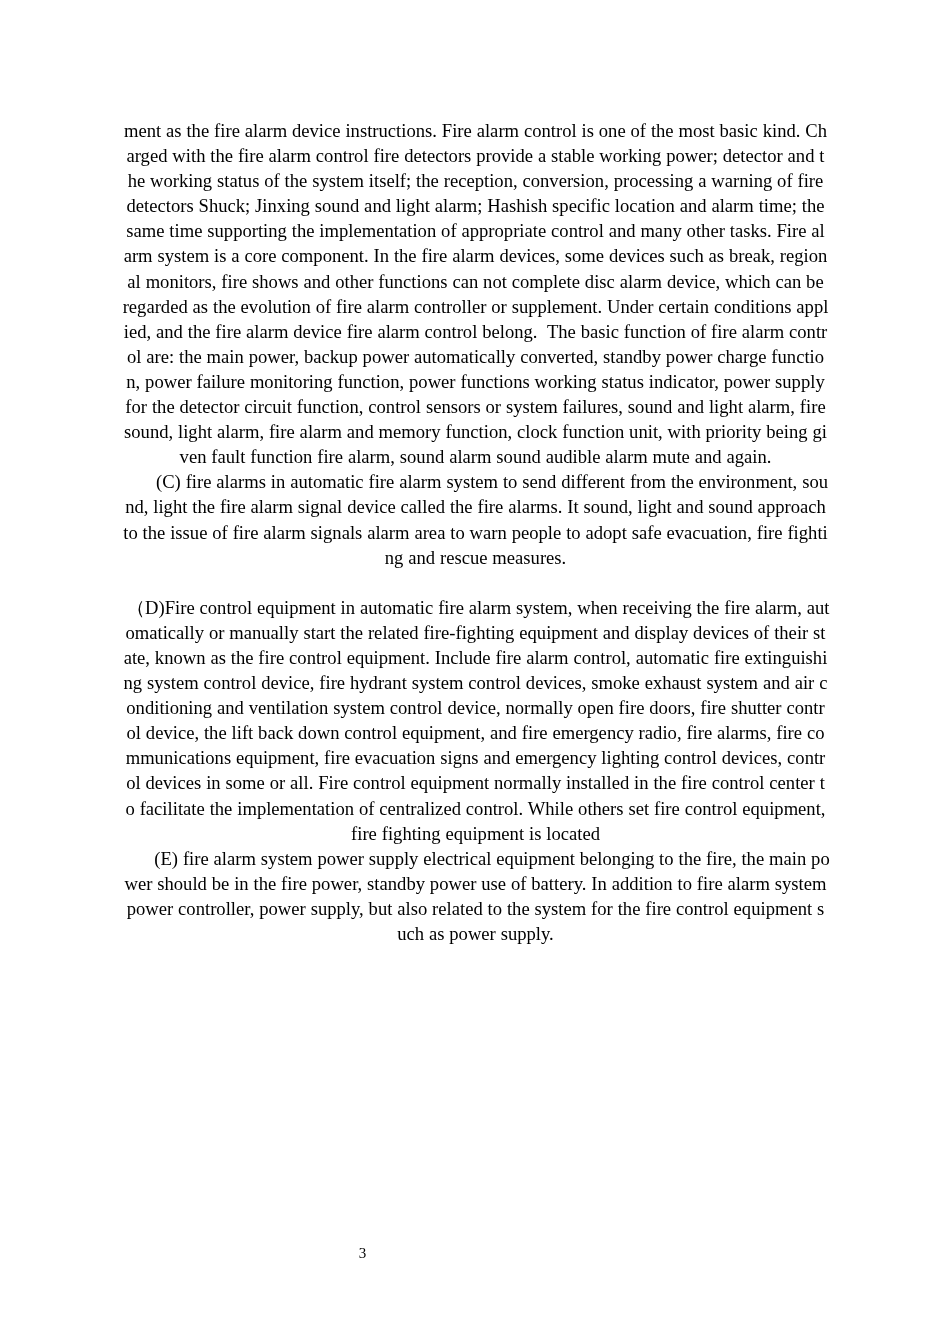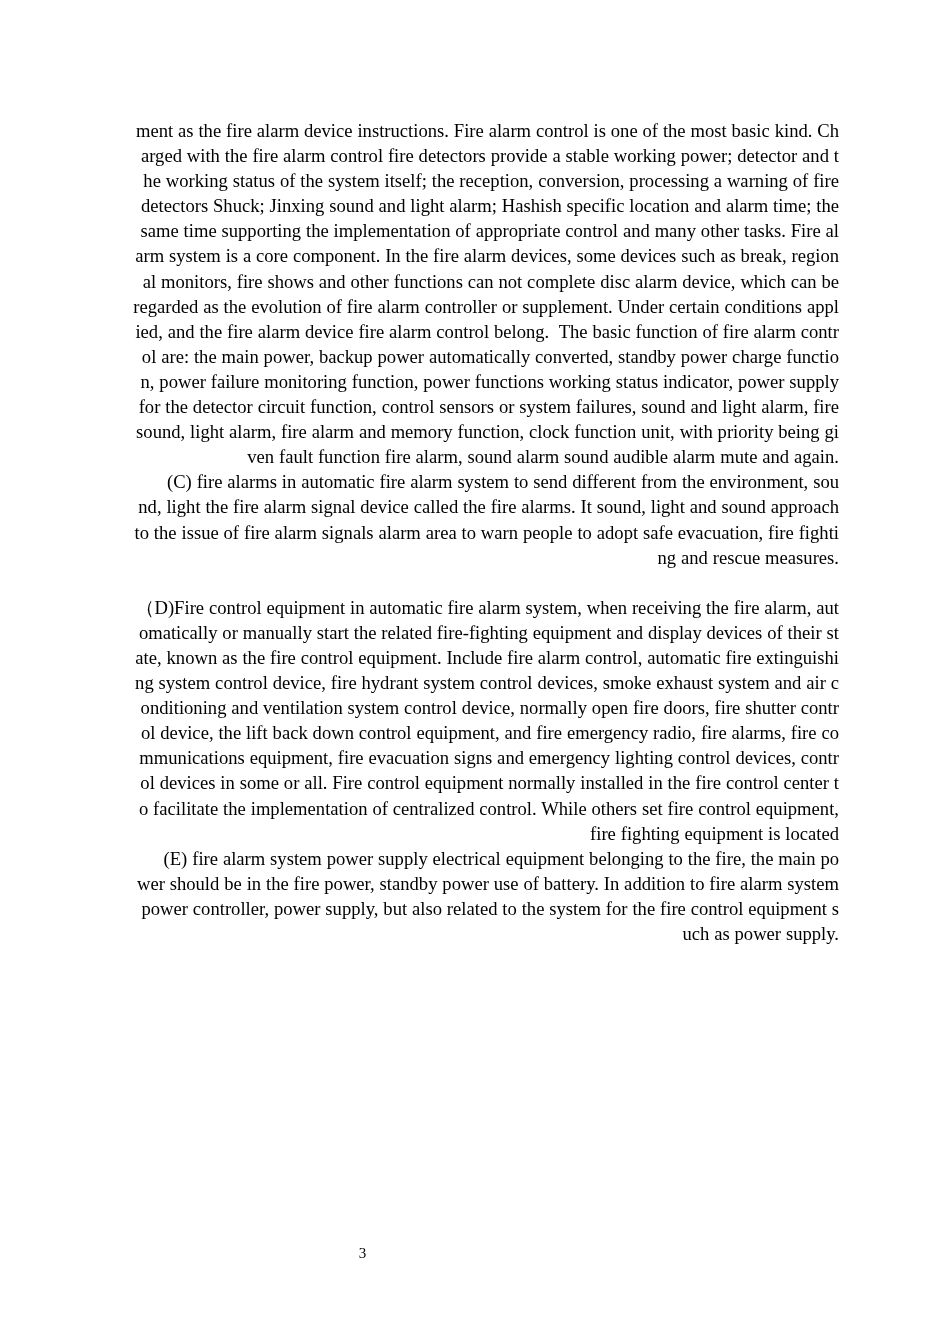--- a/index.html
+++ b/index.html
@@ -21,21 +21,21 @@
   }
   .content {
     position: absolute;
     left: 112px;
     top: 118px;
     width: 727px;
   }
   .para {
     font-size: 18.6px;
     line-height: 25.1px;
-    text-align: right;
+    text-align: center;
     margin: 0;
     letter-spacing: 0.01px;
     word-spacing: 0.2px;
     white-space: pre-wrap;
   }
   
   .para-flow {
     text-indent: 0;
   }
   

